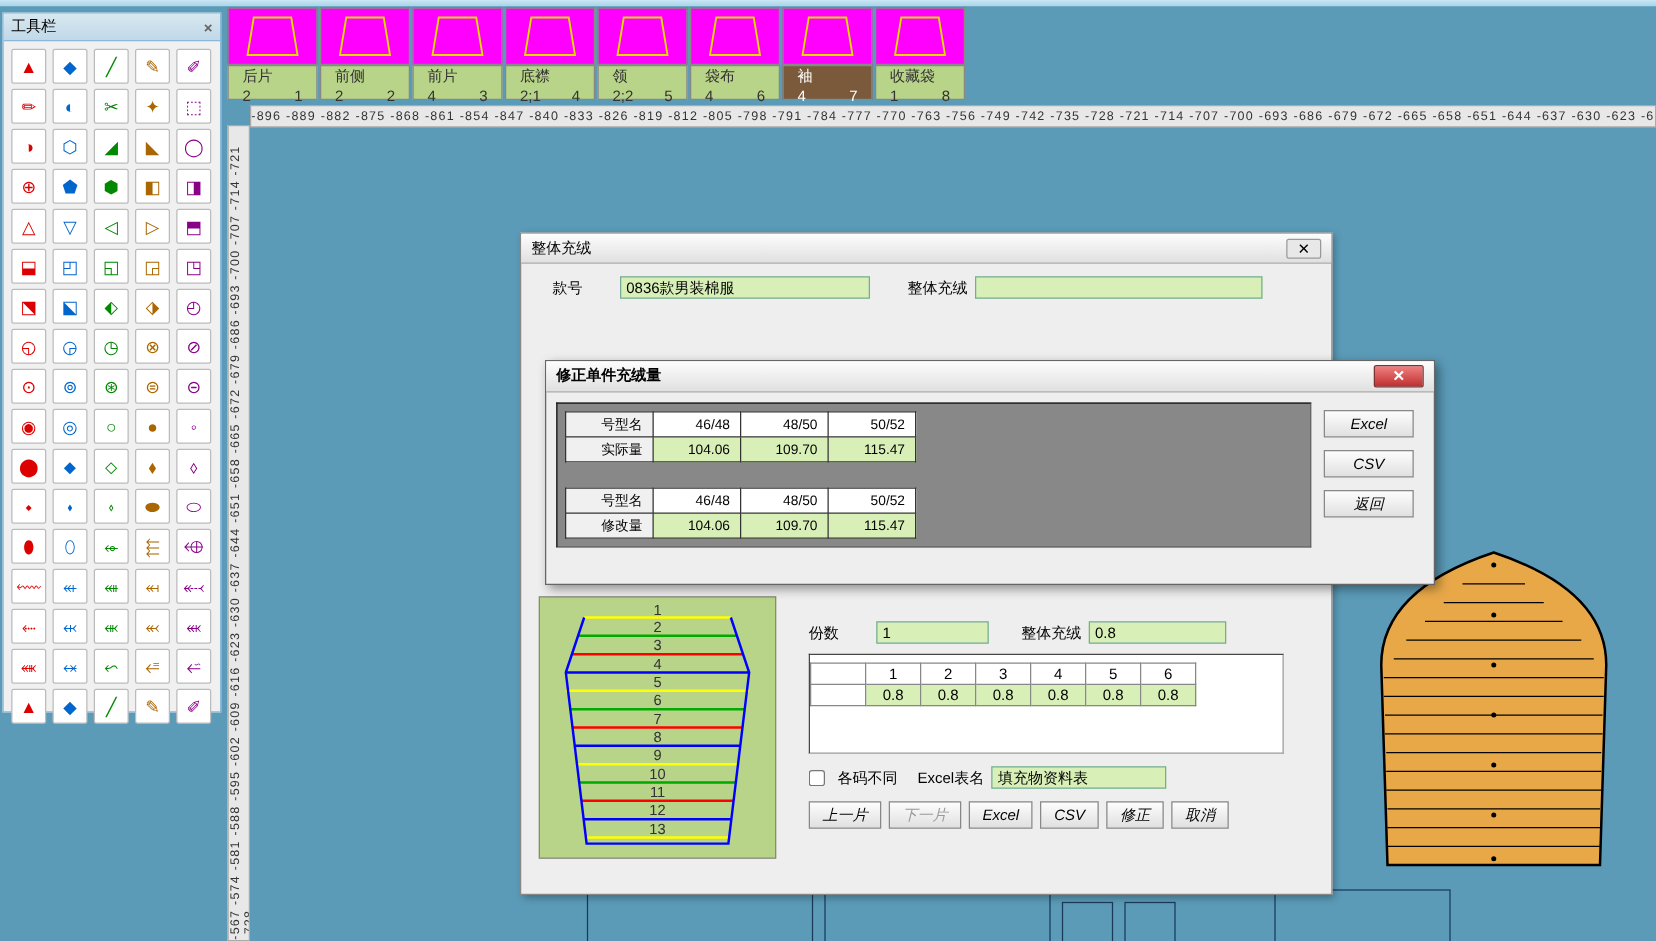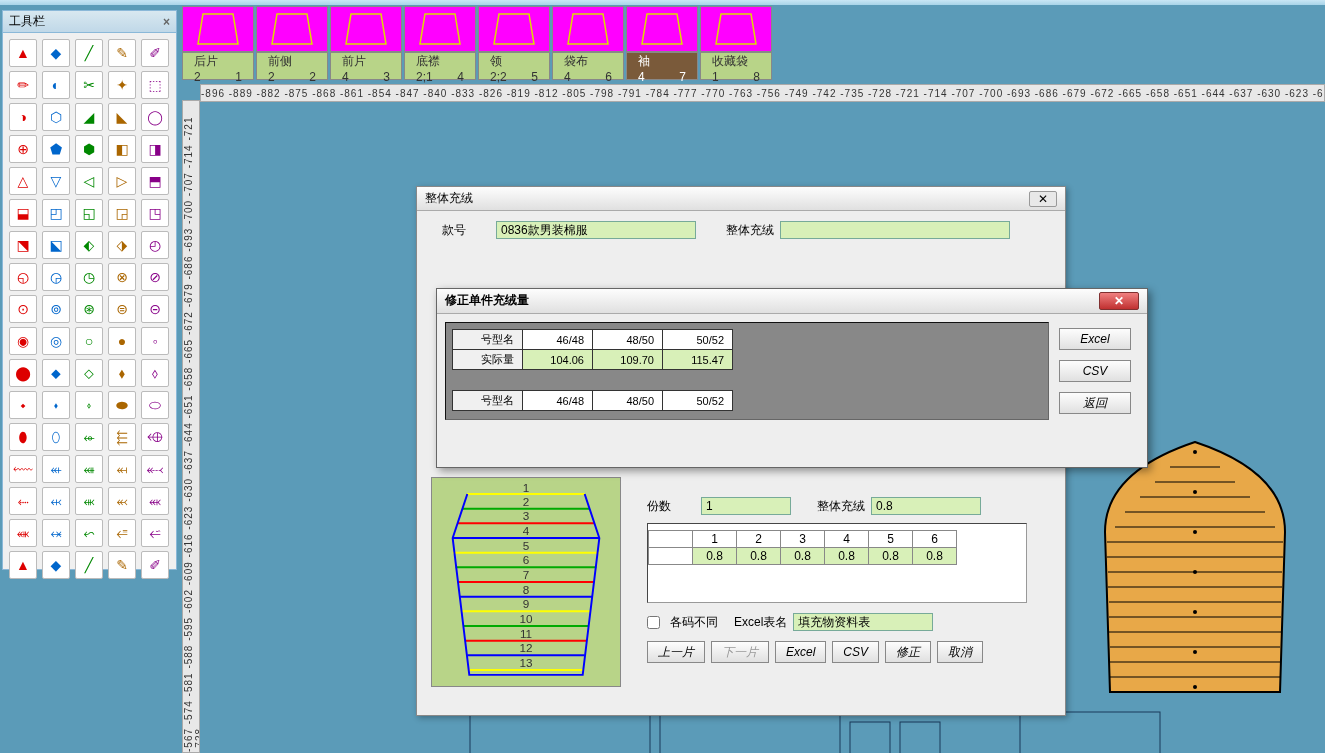--- a/index.html
+++ b/index.html
@@ -458,20 +458,26 @@
         </table>
       <div style="height:20px"></div>
       <table class="grid-table" id="sub-t2">
           <tbody>
             <tr>
               <td class="hdr">号型名</td>
               <td class="">46/48</td>
               <td class="">48/50</td>
               <td class="">50/52</td>
             </tr>
+            <tr>
+              <td class="hdr">修改量</td>
+              <td class="val">104.06</td>
+              <td class="val">109.70</td>
+              <td class="val">115.47</td>
+            </tr>
           </tbody>
         </table>
     </div>
     <div class="sub-right">
       <button class="btn">Excel</button>
       <button class="btn">CSV</button>
       <button class="btn">返回</button>
     </div>
   </div>
 </div>

